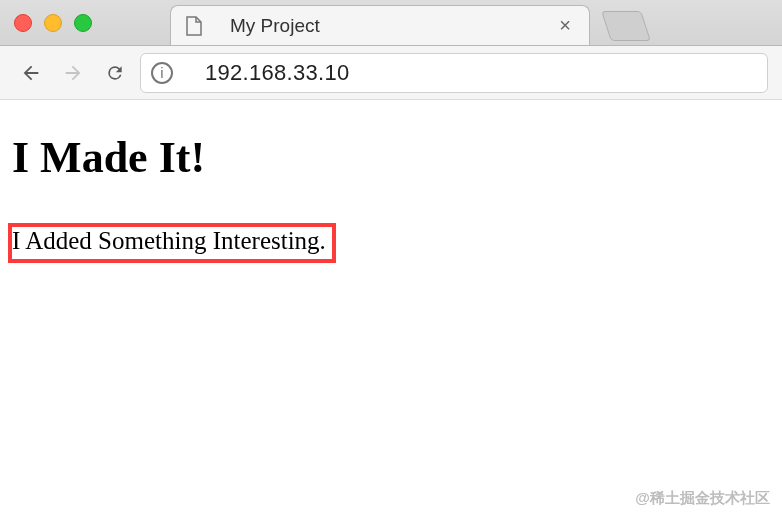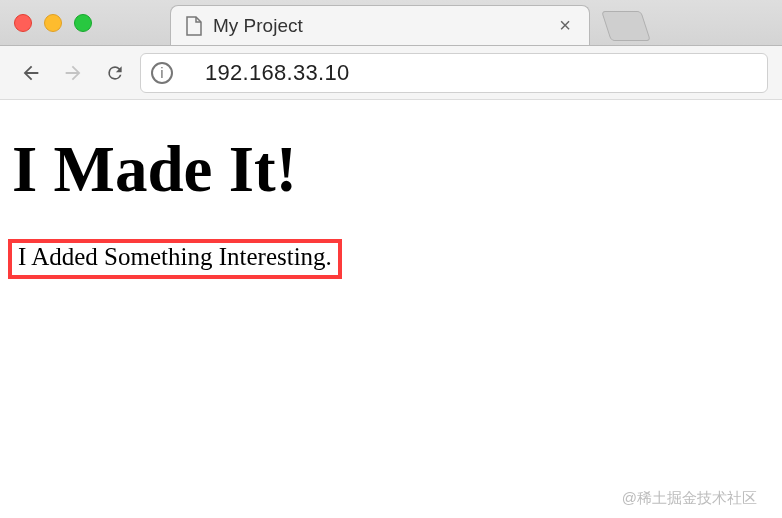--- a/index.html
+++ b/index.html
@@ -44,21 +44,21 @@
       border-bottom: none;
       border-top-left-radius: 8px;
       border-top-right-radius: 8px;
       height: 40px;
       min-width: 420px;
       display: flex;
       align-items: center;
       padding: 0 14px;
       font-size: 19px;
       color: #333;
-      gap: 10px;
+      gap: 27px;
       position: relative;
     }
     .tab .page-icon svg { display:block; }
     .tab .title { flex: 1; }
     .tab .close { font-size: 20px; color: #666; padding: 0 4px; cursor: pointer; }
     .new-tab {
       width: 40px; height: 30px;
       background: #cfcfcf;
       border: 1px solid #b0b0b0;
       border-radius: 4px;
@@ -106,41 +106,42 @@
       font-family: Arial, sans-serif;
       letter-spacing: 0.3px;
       margin-left: 22px;
     }
     .page {
       padding: 32px 12px;
       font-family: "Times New Roman", Times, serif;
       color: #000;
     }
     .page h1 {
-      font-size: 65px;
+      font-size: 44px;
       font-weight: 700;
-      margin-bottom: 32px;
+      margin-bottom: 40px;
     }
     .page p {
       font-size: 25px;
       margin-bottom: 28px;
     }
     .highlight-box {
       display: inline-block;
       border: 4px solid #fd3b3b;
-      padding: 0 6px 4px 6px;
+      padding: 0 6px 4px 0;
       margin-left: -4px;
     }
     .watermark {
       position: absolute;
-      right: 25px;
+      right: 12px;
       bottom: 10px;
       color: #bdbdbd;
       font-size: 15px;
       font-family: Arial, sans-serif;
+      font-weight: bold;
     }
   </style>
 </head>
 <body>
 
 <div class="chrome-top">
   <div class="traffic-lights">
     <div class="tl-dot tl-red"></div>
     <div class="tl-dot tl-yel"></div>
     <div class="tl-dot tl-grn"></div>

